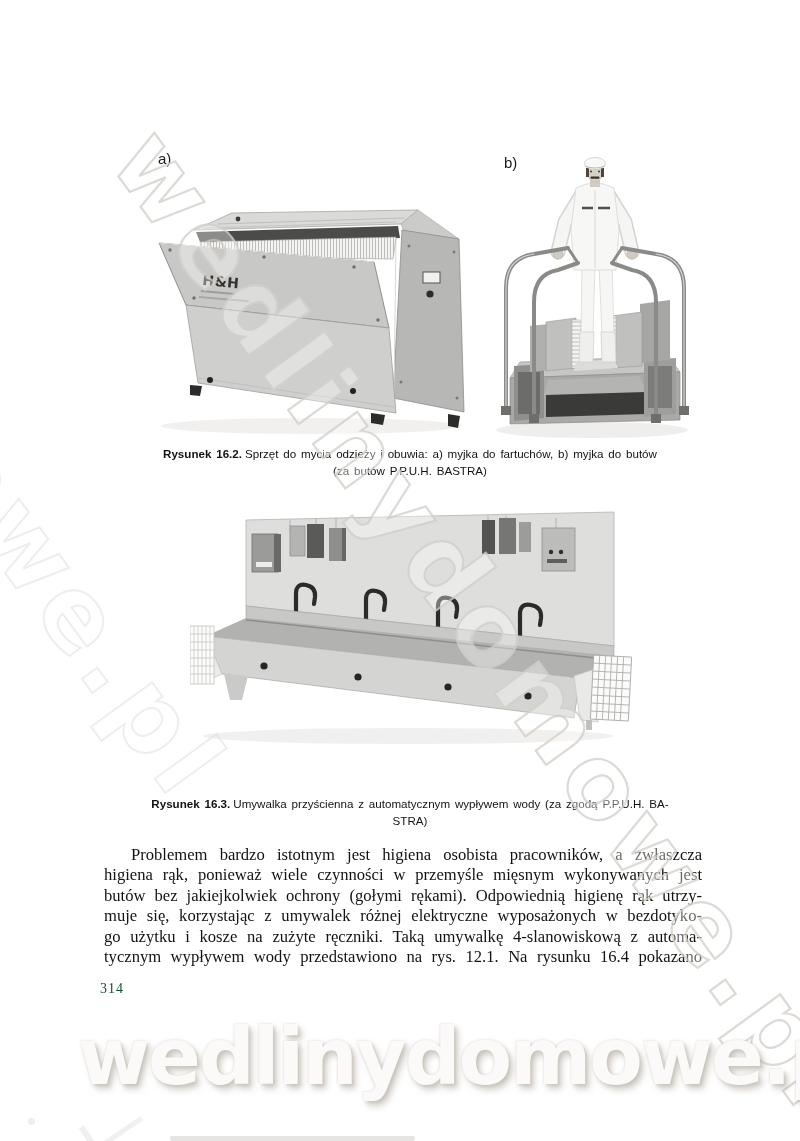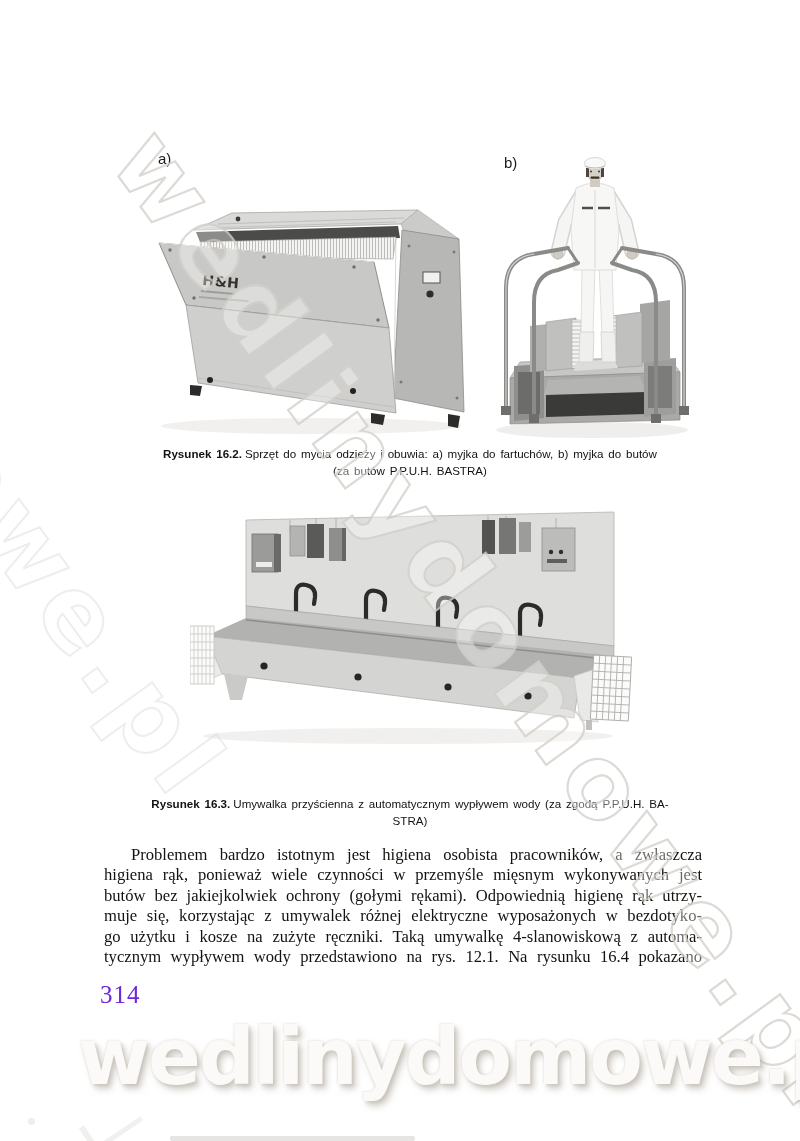--- a/index.html
+++ b/index.html
@@ -10,21 +10,21 @@
   .caption{position:absolute;left:100px;width:620px;text-align:center;
            font-family:"Liberation Sans",sans-serif;font-size:11.6px;line-height:16.5px;
            color:#121212;word-spacing:1.6px;}
   .caption b{font-weight:bold;margin-right:3px;}
   .para{position:absolute;left:104px;top:845px;width:598px;
         font-family:"Liberation Serif",serif;font-size:16.6px;line-height:20.4px;color:#14120f;}
   .para-line{text-align:justify;text-align-last:justify;}
   .para-line.first{text-indent:27px;}
   .para-line.last{text-align-last:left;}
   .pagenum{position:absolute;left:100px;top:981px;font-family:"Liberation Serif",serif;
-           font-size:25px;color:#6d28d9;letter-spacing:1px;}
+           font-size:14px;color:#14532d;letter-spacing:1px;}
   .wm-diag{position:absolute;left:0;top:0;pointer-events:none;z-index:9;}
   .wm-bottom{position:absolute;left:78px;top:1012px;z-index:9;pointer-events:none;
              font-family:"DejaVu Sans",sans-serif;font-weight:bold;font-size:78px;
              letter-spacing:-2px;color:#fbfaf8;white-space:nowrap;
              text-shadow:4px 5px 6px rgba(172,163,151,0.50),
                          2px 2px 3px rgba(190,182,172,0.38),
                          -1px -1px 2px rgba(208,201,192,0.30);}
   .artifact{position:absolute;pointer-events:none;}
   .a1{left:170px;top:1136px;width:245px;height:5px;background:#8f8a83;opacity:.22;border-radius:2px;}
   .a2{left:82px;top:1110px;width:52px;height:24px;border-left:6px solid #aaa49c;

